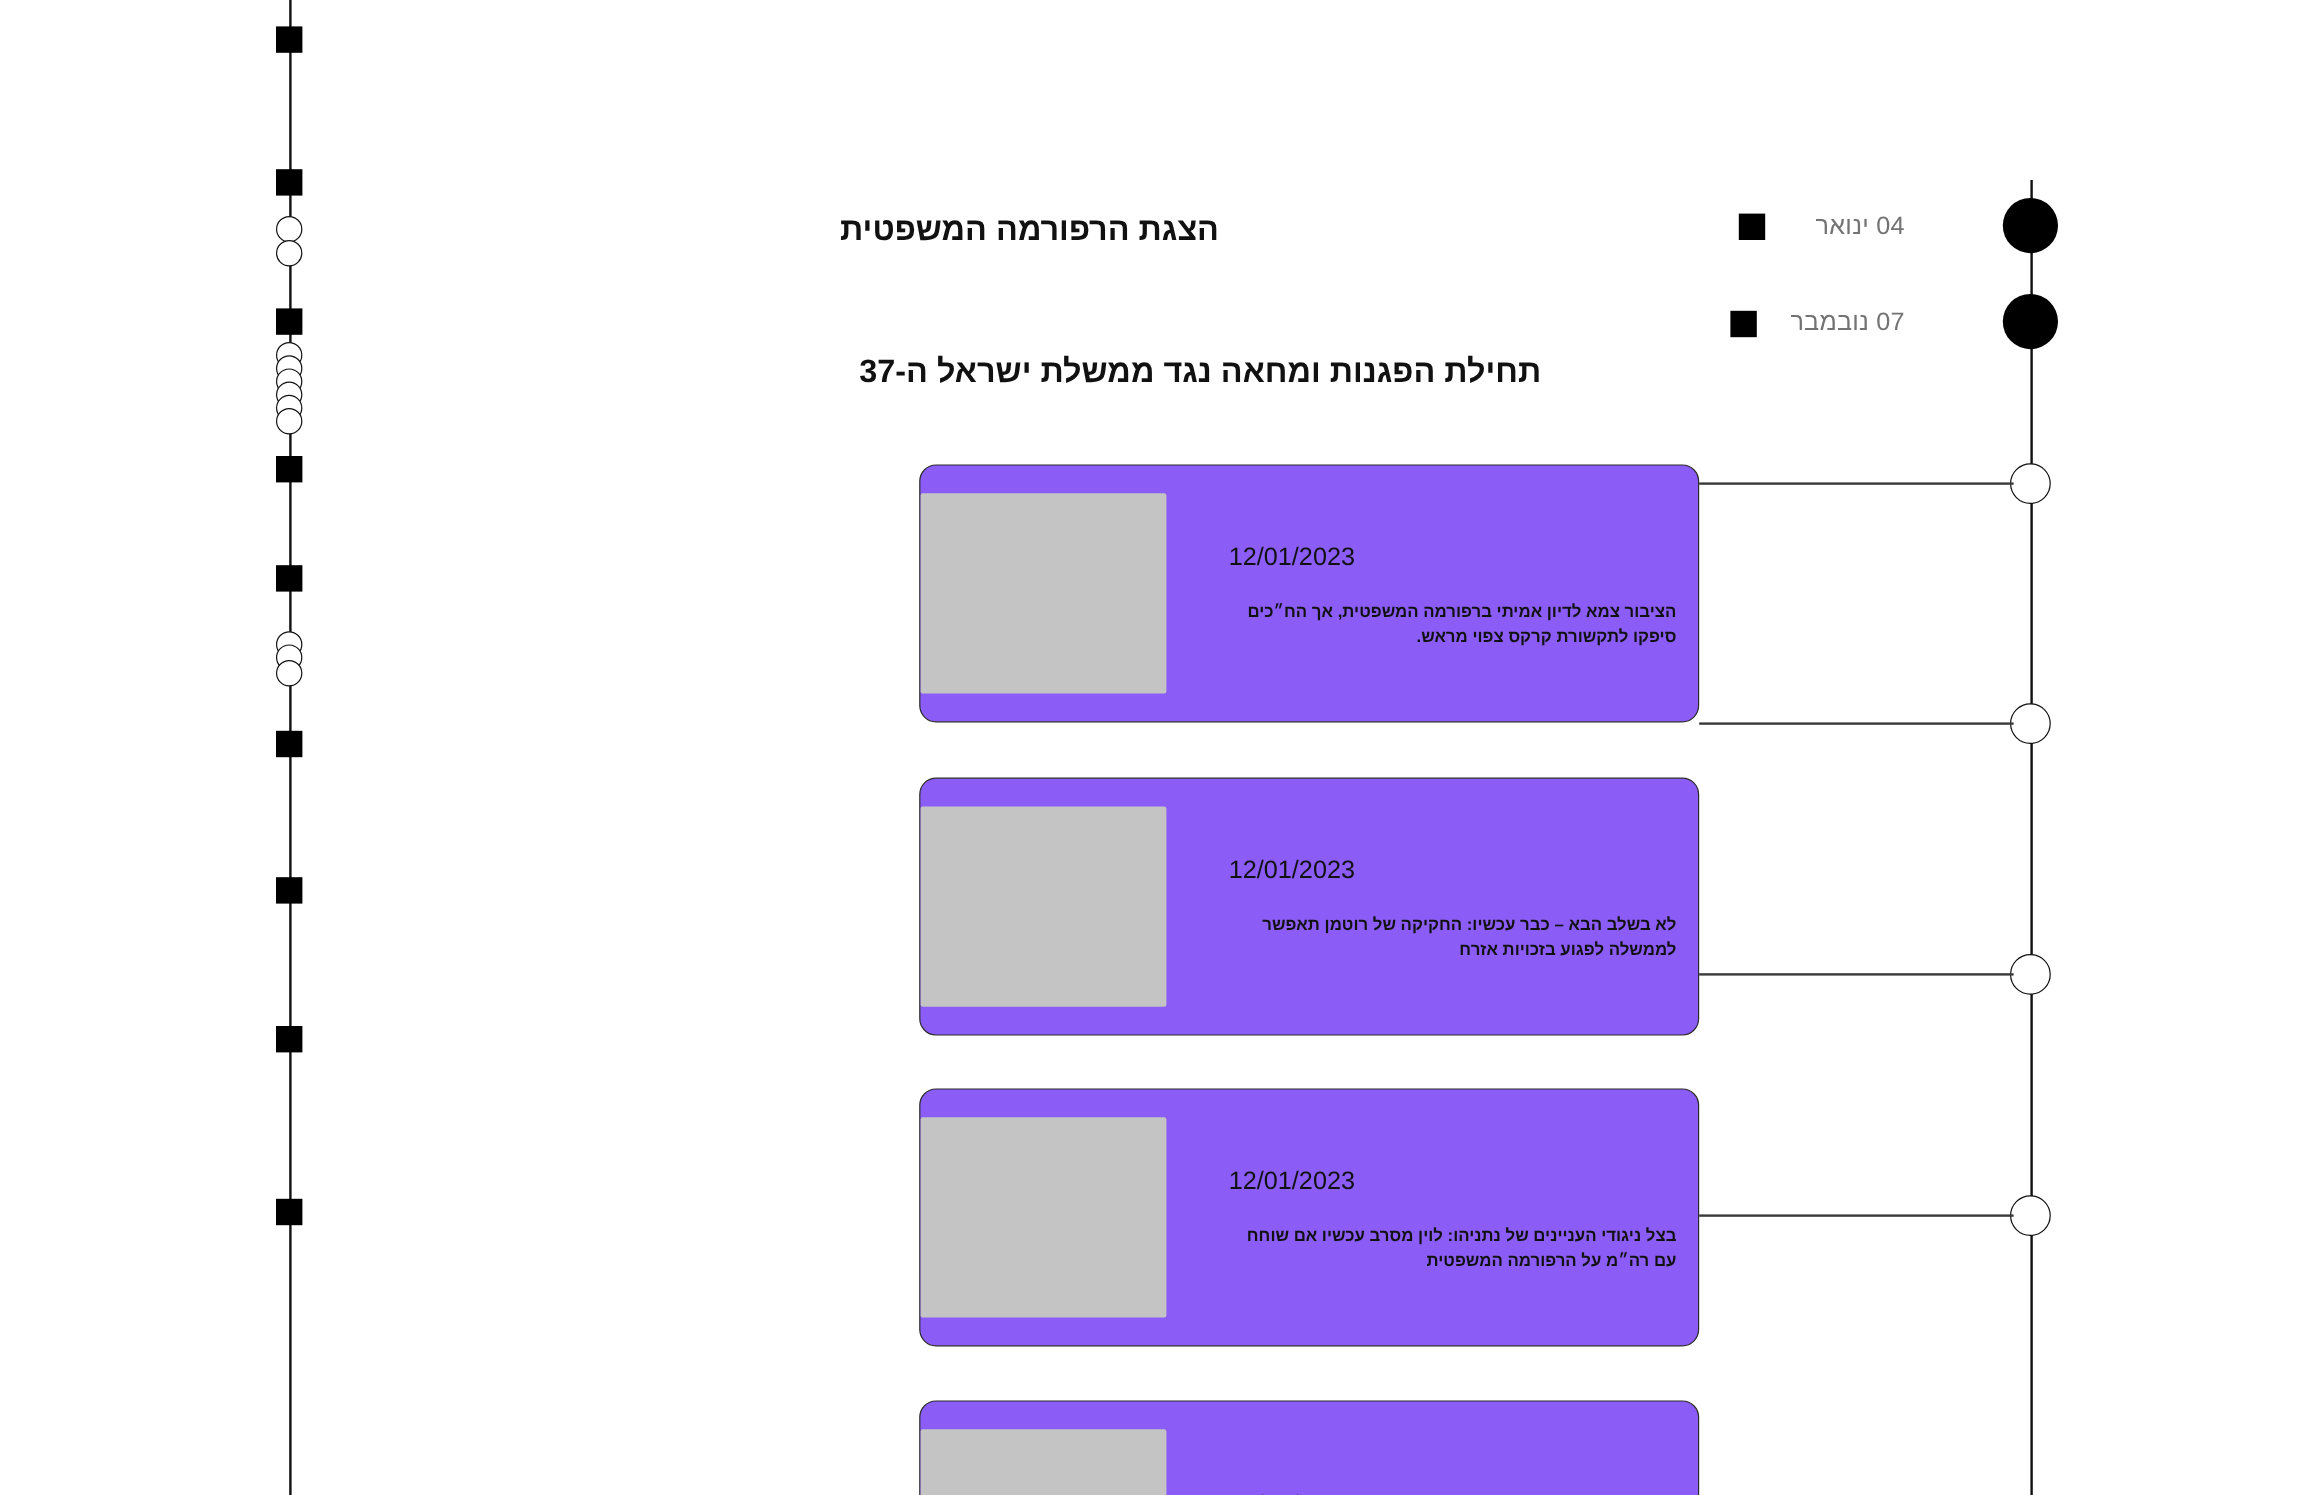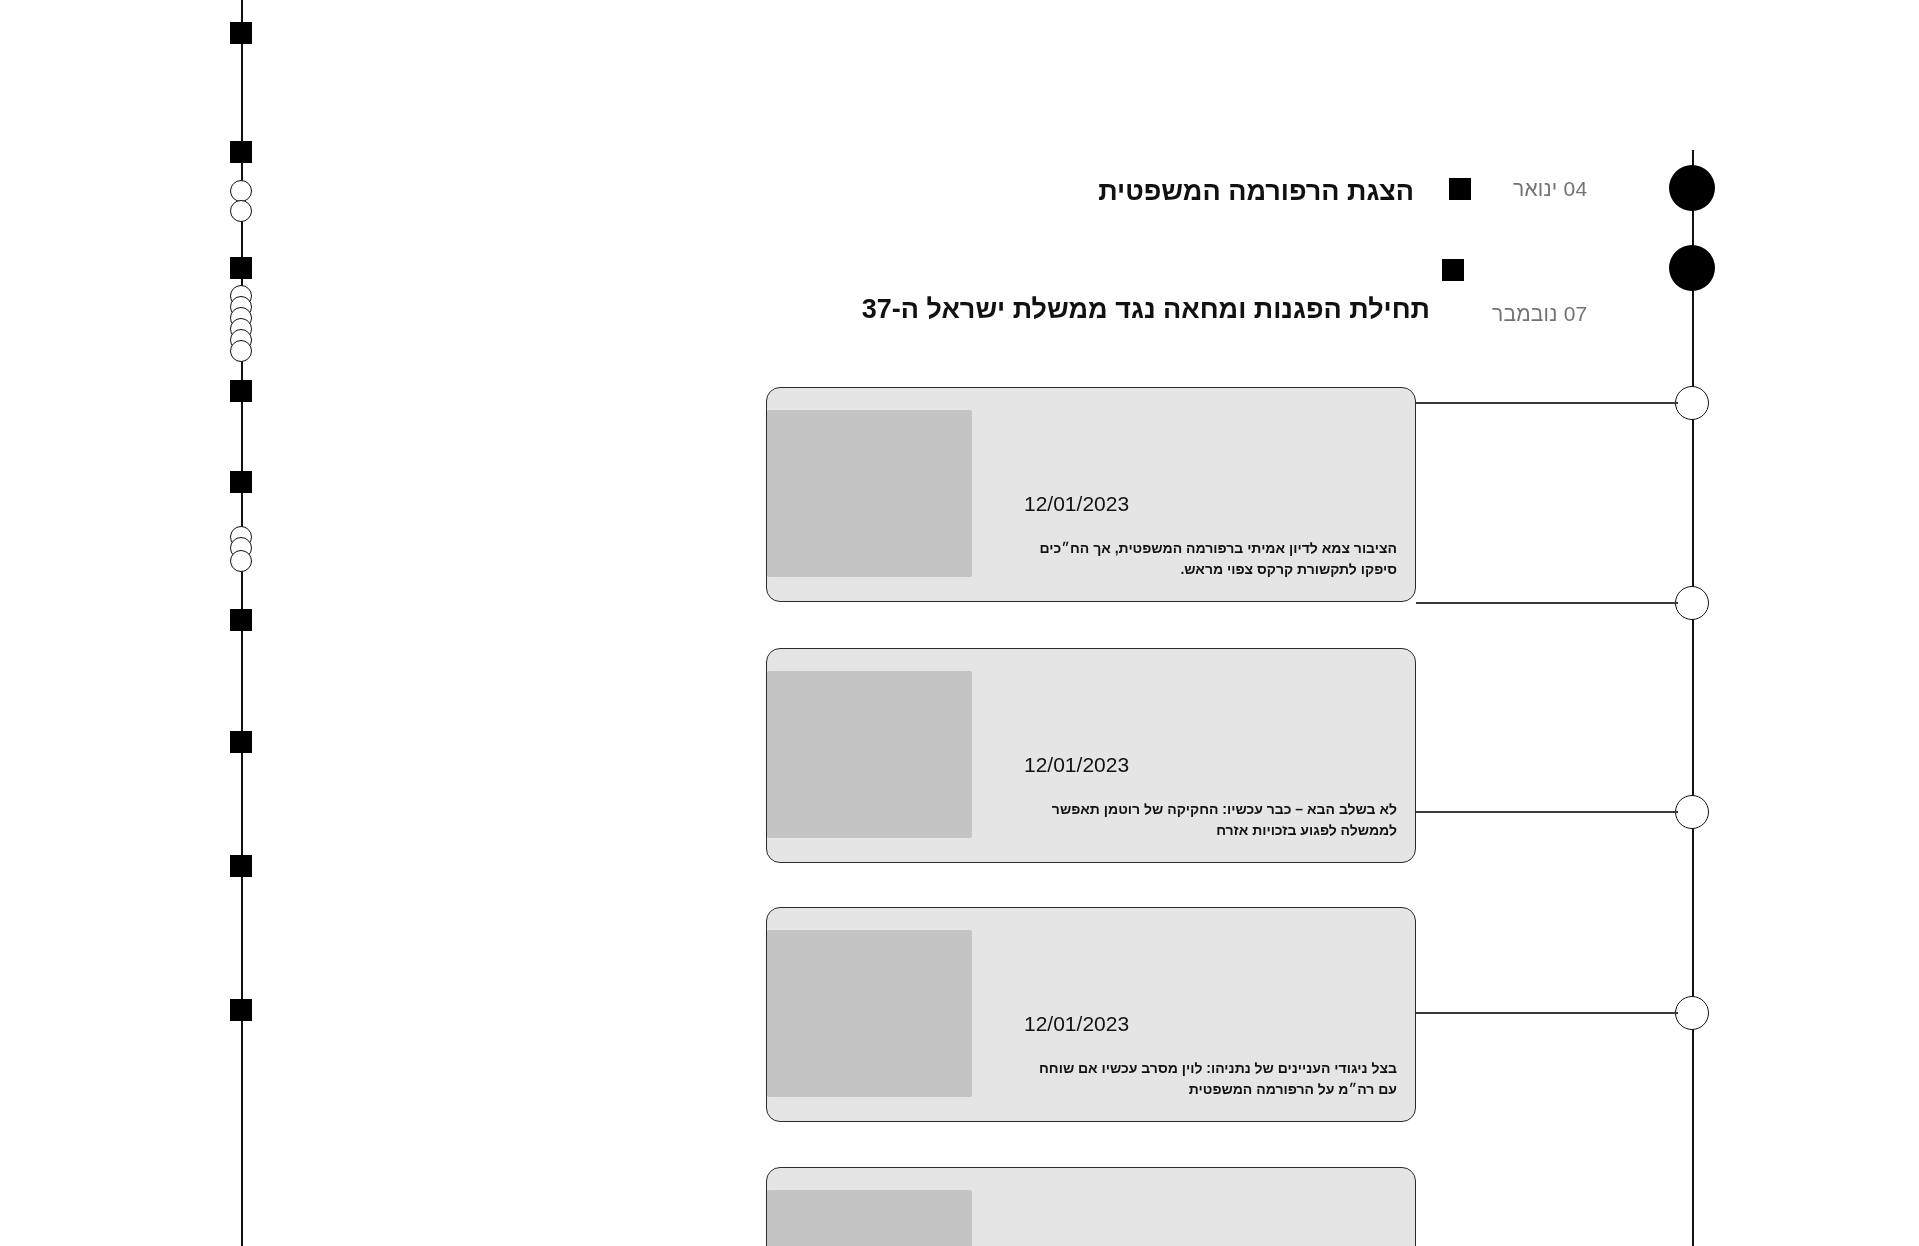--- a/index.html
+++ b/index.html
@@ -34,32 +34,32 @@
     width:34px;height:34px;border-radius:50%;background:#fff;
     border:1.8px solid #111;box-sizing:border-box;
   }
   .ev-date{
     position:absolute;font-size:21px;color:#737373;white-space:nowrap;
     font-weight:400;letter-spacing:.2px;
   }
   .ev-sq{position:absolute;width:22px;height:22px;background:#000;}
   .ev-title{
     position:absolute;font-size:27px;font-weight:700;color:#111;
-    line-height:1.42;text-align:right;direction:rtl;
+    line-height:1.42;text-align:left;direction:rtl;
   }
 
   
   .conn{position:absolute;height:1.8px;background:#3a3a3a;}
 
   
   .card{
     position:absolute;
-    border:1.6px solid #2b2b2b;border-radius:14px;background:#e5e5e5;
+    border:1.6px solid #2b2b2b;border-radius:14px;background:#8b5cf6;
     box-sizing:border-box;display:flex;flex-direction:row-reverse;
-    align-items:flex-end;overflow:hidden;
+    align-items:center;overflow:hidden;
   }
   .card-thumb{
     background:#c4c4c4;border-radius:2px;flex:0 0 auto;
     margin:24px 22px 24px 0;
   }
   .card-body{
     flex:1 1 auto;display:flex;flex-direction:column;
     padding:26px 18px 22px 30px;direction:rtl;text-align:right;
   }
   .card-date{
@@ -105,21 +105,21 @@
   <div class="node-big" style="top:268px"></div>
   <div class="node-sm" style="top:403px"></div>
   <div class="node-sm" style="top:603px"></div>
   <div class="node-sm" style="top:812px"></div>
   <div class="node-sm" style="top:1013px"></div>
 
   <div class="ev-date" style="top:177px;right:var(--x);left:1513px;">04 ינואר</div>
   <div class="ev-sq" style="top:178px;left:1449px;"></div>
   <div class="ev-title" style="top:172px;left:700px;width:714px;">הצגת הרפורמה המשפטית</div>
 
-  <div class="ev-date" style="top:257px;left:1492px;margin-top:45px;">07 נובמבר</div>
+  <div class="ev-date" style="top:257px;left:1492px;">07 נובמבר</div>
   <div class="ev-sq" style="top:259px;left:1442px;"></div>
   <div class="ev-title" style="top:290px;left:716px;width:714px;">תחילת הפגנות ומחאה נגד ממשלת ישראל ה-37</div>
 
   <div class="conn" style="top:402px;left:1416px;width:262px;"></div>
   <div class="conn" style="top:602px;left:1416px;width:262px;"></div>
   <div class="conn" style="top:811px;left:1416px;width:262px;"></div>
   <div class="conn" style="top:1012px;left:1416px;width:262px;"></div>
 
   <div class="card" style="top:387px;left:766px;width:650px;height:215px;top:387px;">
     <div class="card-thumb" style="width:205px;height:167px;"></div>

